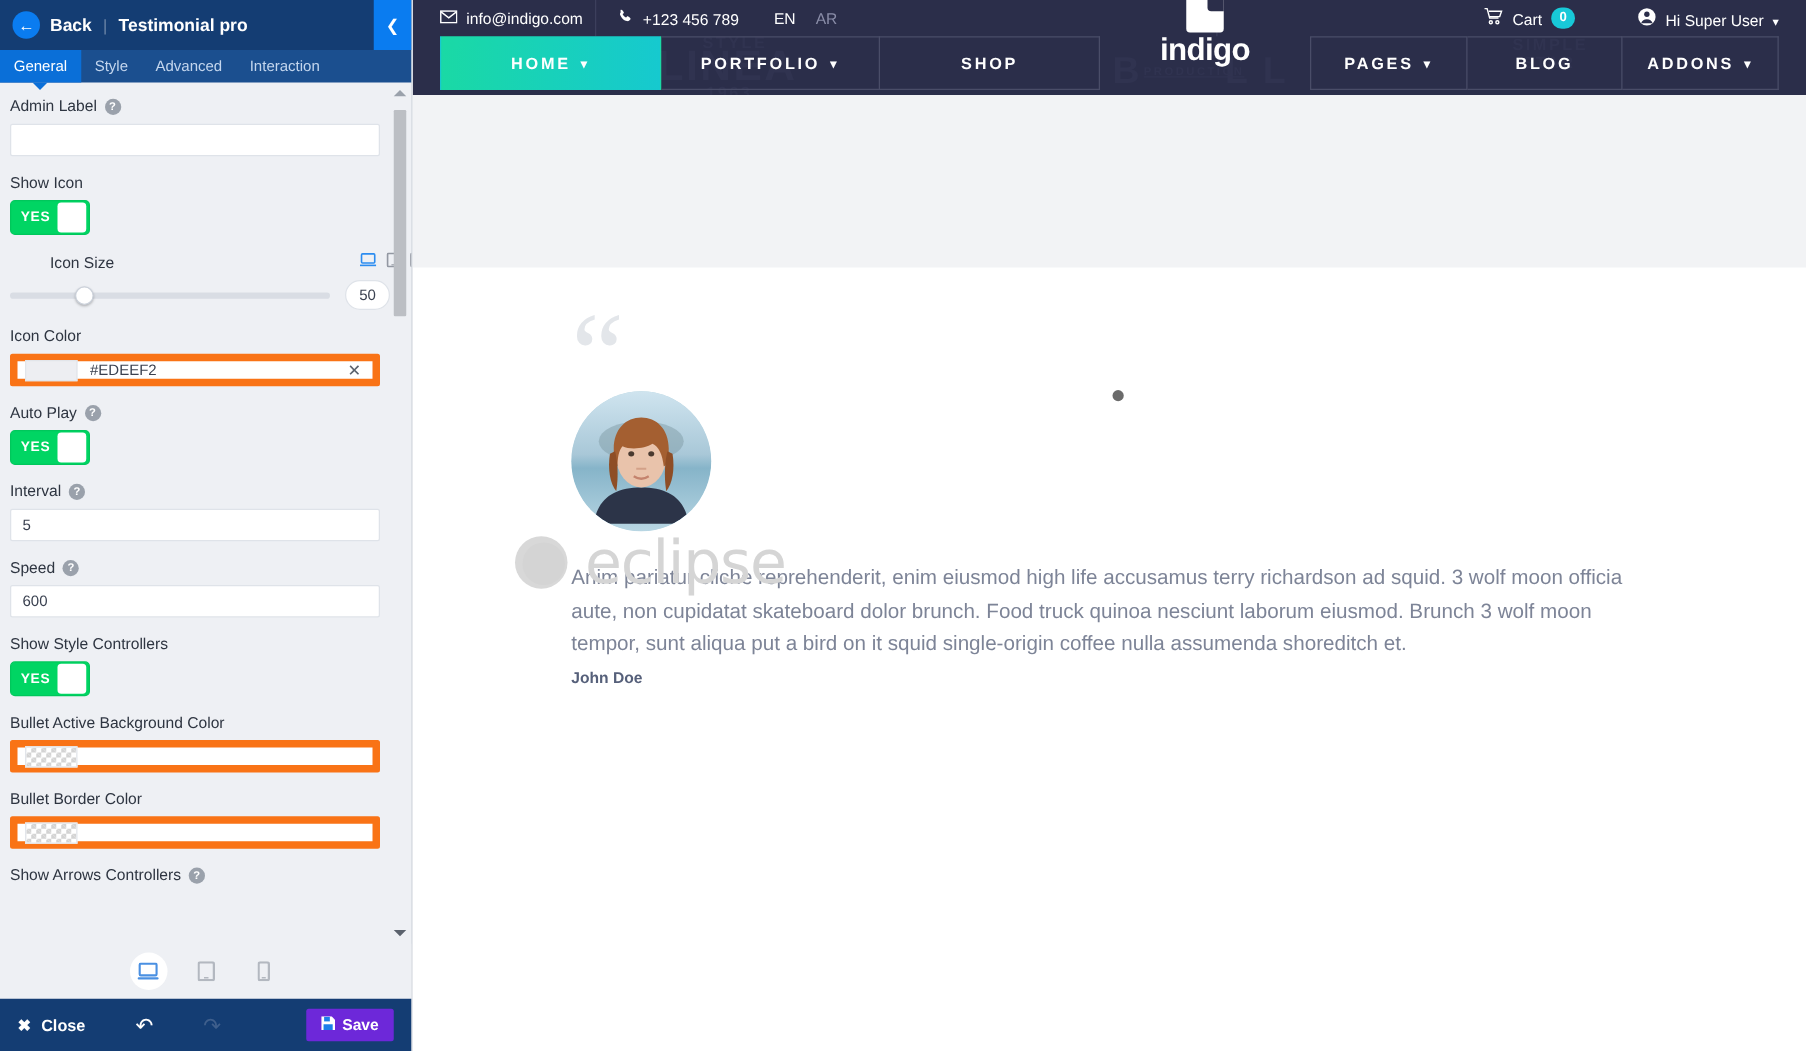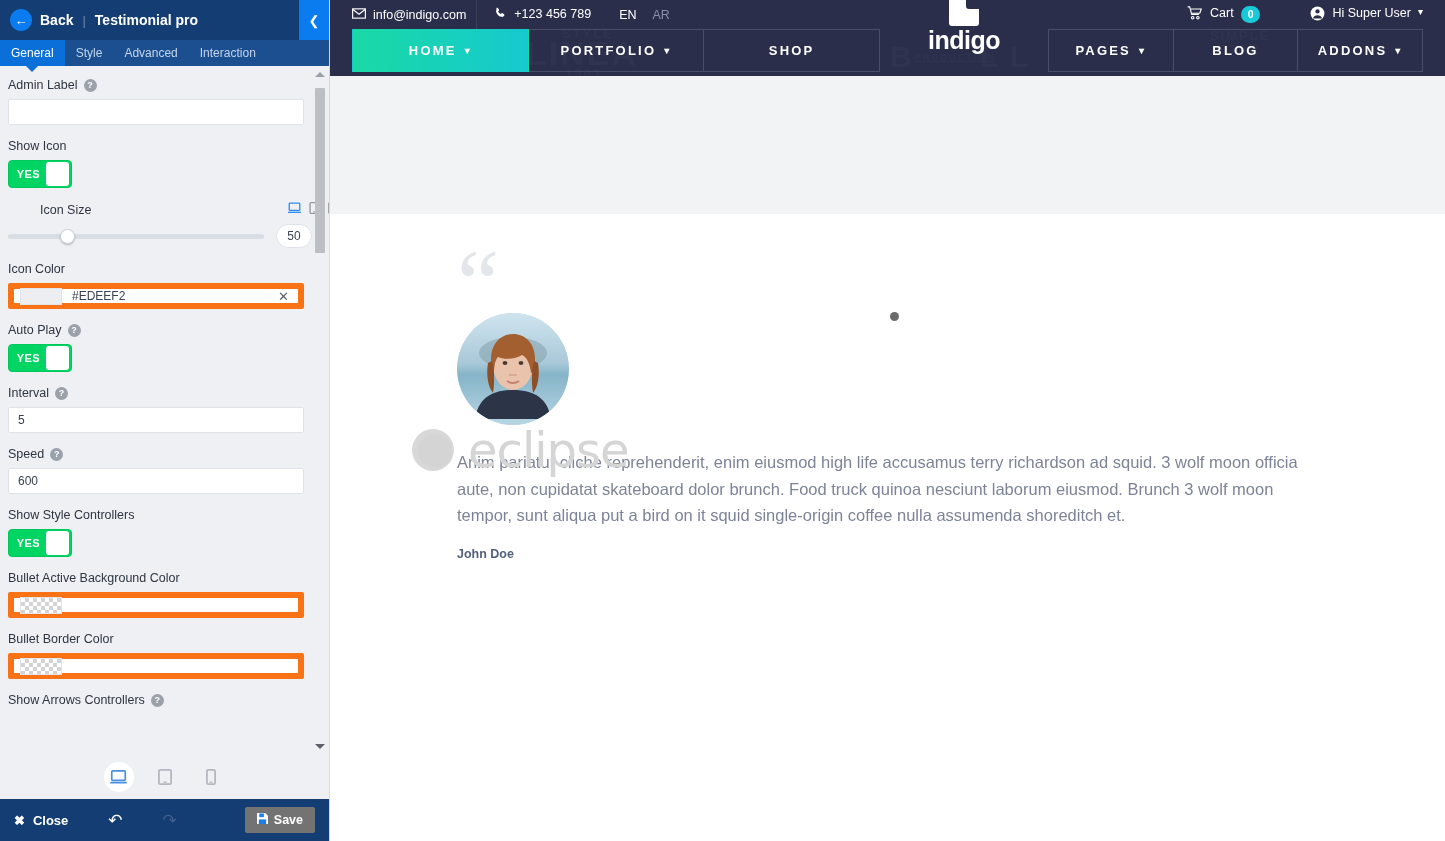--- a/index.html
+++ b/index.html
@@ -157,21 +157,21 @@
     display: flex; align-items: center; padding: 0 14px;
   }
   .close-btn { display: flex; align-items: center; gap: 8px; color: #fff;
     font-size: 13px; font-weight: 700; cursor: pointer; }
   .undo-btn, .redo-btn {
     margin-left: 40px; font-size: 17px; cursor: pointer; line-height: 1;
   }
   .undo-btn { color: #ffffff; }
   .redo-btn { color: #4a6somewhere; color: #3f5f8c; }
   .save-btn {
-    margin-left: auto; background: #737373; color: #fff; border: none;
+    margin-left: auto; background: #6d28d9; color: #fff; border: none;
     height: 26px; padding: 0 12px; border-radius: 2px;
     font-size: 12.5px; font-weight: 700; cursor: pointer;
     display: flex; align-items: center; gap: 6px;
     font-family: "Liberation Sans", sans-serif;
   }
 
   
   #preview {
     position: absolute; left: 330px; top: 0;
     width: 1115px; height: 841px; background: #fff; overflow: hidden;
@@ -191,21 +191,21 @@
   .topbar {
     position: relative; height: 29px; display: flex; align-items: center;
     padding: 0 22px; color: #fff; font-size: 12.5px; z-index: 2;
   }
   .topbar .divl {
     position: absolute; left: 146px; top: 0; bottom: 0; width: 1px; background: #3c3f5c;
   }
   .topbar .divr {
     position: absolute; left: 643px; top: 0; bottom: 0; width: 1px; background: #3c3f5c;
   }
-  .tb-item { display: flex; align-items: flex-start; gap: 7px; }
+  .tb-item { display: flex; align-items: flex-end; gap: 7px; }
   .tb-item + .tb-item { margin-left: 28px; }
   .lang-en { color: #fff; }
   .lang-ar { color: #8a8da8; margin-left: 9px; }
   .tb-right { margin-left: auto; display: flex; align-items: center; gap: 22px; }
   .cart-badge {
     background: #18c9d8; color: #fff; border-radius: 10px;
     font-size: 10.5px; font-weight: 700; padding: 1px 7px; line-height: 1.4;
   }
 
   .mainnav {
@@ -258,21 +258,21 @@
   .avatar {
     width: 112px; height: 112px; border-radius: 50%; margin-top: 14px;
     overflow: hidden; position: relative; background: #b9d7e3;
   }
   .avatar svg { display: block; }
   .tm-text {
     margin-top: 24px; width: 860px;
     font-size: 16.5px; line-height: 1.62; color: #7d8497;
   }
   .tm-author {
-    margin-top: 18px; font-size: 12.5px; font-weight: 700; color: #56607a;
+    margin-top: 6px; font-size: 12.5px; font-weight: 700; color: #56607a;
   }
   .bullets {
     position: absolute; left: 560px; top: 312px; display: flex; gap: 9px;
   }
   .bullet {
     width: 9px; height: 9px; border-radius: 50%; background: #6b6b6b; cursor: pointer;
   }
   .eclipse {
     position: absolute; left: 82px; top: 422px;
     display: flex; align-items: center; gap: 14px;

